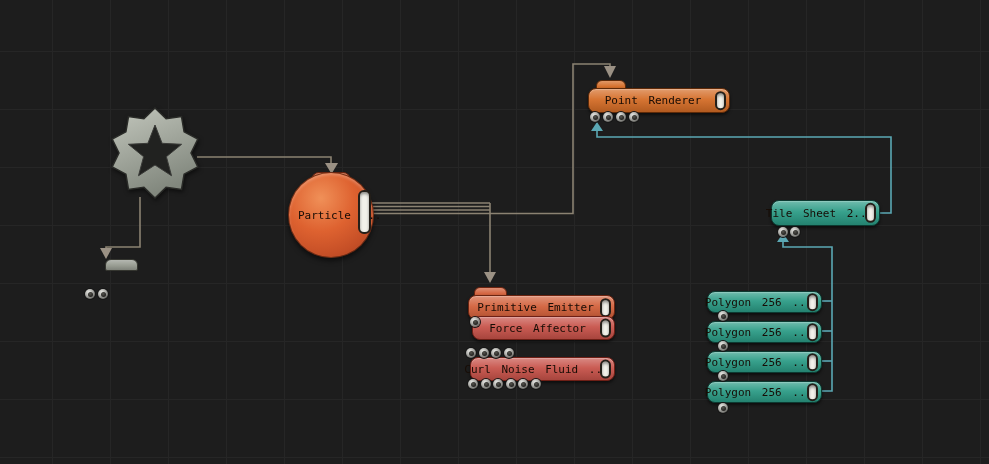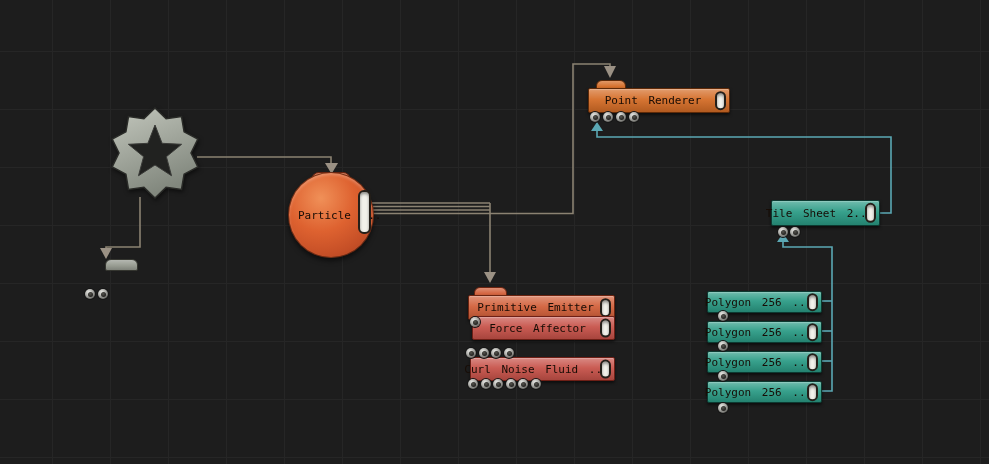--- a/index.html
+++ b/index.html
@@ -22,21 +22,21 @@
     position:absolute;
     border:1px solid rgba(25,12,5,.75);
     border-radius:6px 6px 2px 2px;
     background-image:linear-gradient(rgba(255,255,255,.30), rgba(255,255,255,.04) 55%, rgba(0,0,0,.15));
   }
 
   .node{
     position:absolute;
     display:flex; align-items:center; justify-content:center;
     border:1.5px solid;
-    border-radius:2px;
+    border-radius:8px;
     background-image:linear-gradient(rgba(255,255,255,.32), rgba(255,255,255,.06) 45%, rgba(0,0,0,.16));
     box-shadow:0 2px 3px rgba(0,0,0,.55), inset 0 1px 1px rgba(255,255,255,.25);
     color:var(--color-label,#170c05);
     font-size:11px; word-spacing:4px; white-space:nowrap;
   }
   .node .lbl{transform:translateX(-6px); pointer-events:none;}
 
   .c-grey {background-color:var(--color-node_grey,#95998f); border-color:#34352f;}
   .c-orange{background-color:var(--color-node_orange,#d46c26); border-color:#5e2a08;}
   .c-ember{background-color:var(--color-node_ember,#d2603a); border-color:#6b2410;align-items:center;}

